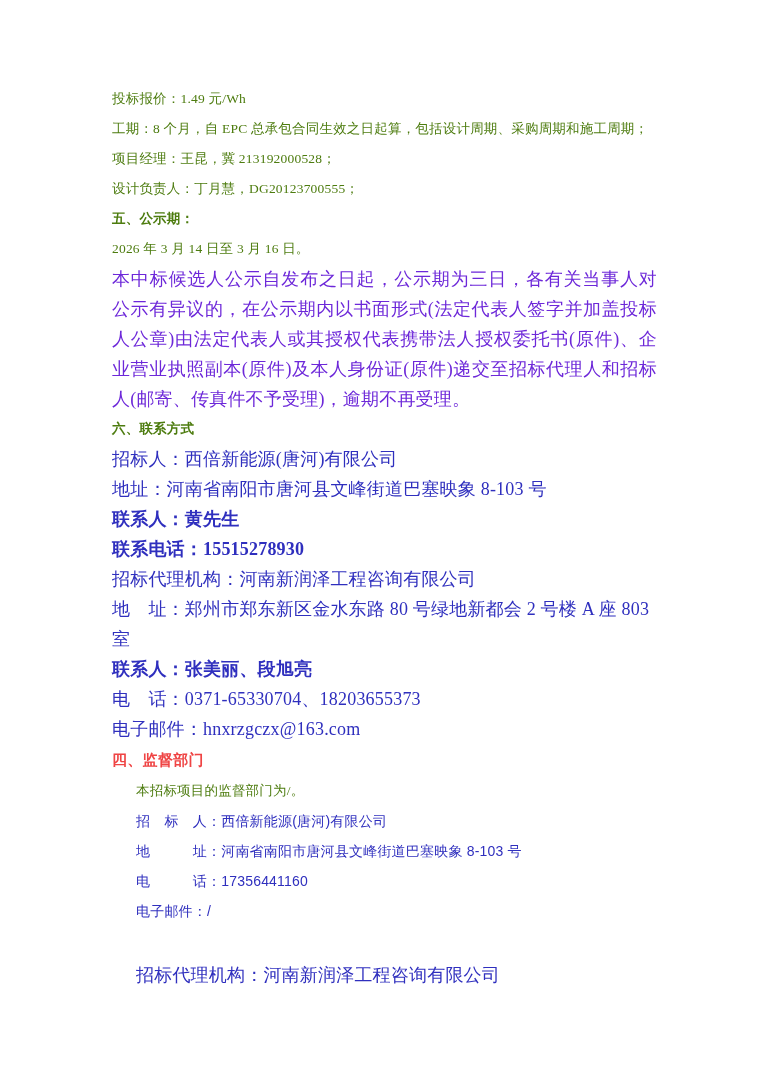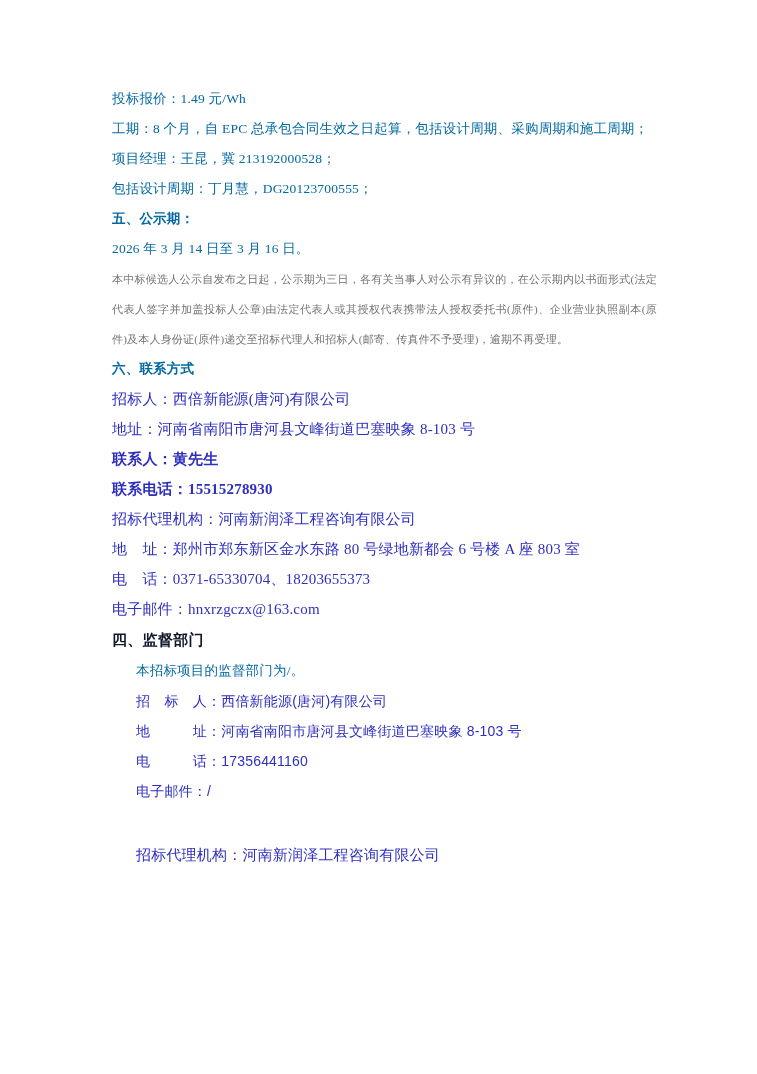--- a/index.html
+++ b/index.html
@@ -18,55 +18,55 @@
   }
   .doc-body {
     position: absolute;
     left: 112px;
     top: 84px;
     width: 545px;
   }
   .line {
     font-family: "Liberation Serif", serif;
     font-size: 13.5px;
-    color: #0369a1;
+    color: #4d7c0f;
     line-height: 30px;
     white-space: pre-wrap;
     letter-spacing: 0.2px;
   }
   .line.body-cn {
     font-size: 13.5px;
   }
   .para {
-    font-size: 11px;
-    color: #737373;
+    font-size: 18px;
+    color: #6d28d9;
     line-height: 30px;
     text-align: justify;
     letter-spacing: 0.2px;
   }
   .heading {
     font-family: Liberation Sans, sans-serif;
     font-weight: bold;
     font-size: 15px;
-    color: #0f172a;
+    color: #ef4444;
     line-height: 32px;
     letter-spacing: 0.3px;
   }
   .sub-bold {
     font-weight: bold;
   }
   .indent-1 {
     padding-left: 24px;
   }
   .indent-2 {
     padding-left: 24px;
   }
   .gap-large { height: 34px; }
   .contact-line {
-    font-size: 15px;
+    font-size: 18px;
     color: #2f2fbe;
     line-height: 30px;
     letter-spacing: 0.2px;
     font-family: Liberation Serif, serif;
   }
   .sect2 .contact-line {
     font-family: "Liberation Sans", sans-serif;
     font-size: 14px;
   }
   .sect2 .label {
@@ -76,35 +76,36 @@
 </style>
 </head>
 <body>
 
 <div class="page">
   <div class="doc-body">
 
     <div class="line body-cn">投标报价：1.49 元/Wh</div>
     <div class="line body-cn">工期：8 个月，自 EPC 总承包合同生效之日起算，包括设计周期、采购周期和施工周期；</div>
     <div class="line body-cn">项目经理：王昆，冀 213192000528；</div>
-    <div class="line body-cn">包括设计周期：丁月慧，DG20123700555；</div>
+    <div class="line body-cn">设计负责人：丁月慧，DG20123700555；</div>
 
     <div class="line body-cn sub-bold">五、公示期：</div>
     <div class="line body-cn">2026 年 3 月 14 日至 3 月 16 日。</div>
 
     <div class="para">本中标候选人公示自发布之日起，公示期为三日，各有关当事人对公示有异议的，在公示期内以书面形式(法定代表人签字并加盖投标人公章)由法定代表人或其授权代表携带法人授权委托书(原件)、企业营业执照副本(原件)及本人身份证(原件)递交至招标代理人和招标人(邮寄、传真件不予受理)，逾期不再受理。</div>
 
     <div class="line body-cn sub-bold">六、联系方式</div>
 
     <div class="contact-line">招标人：西倍新能源(唐河)有限公司</div>
     <div class="contact-line">地址：河南省南阳市唐河县文峰街道巴塞映象 8-103 号</div>
     <div class="contact-line sub-bold">联系人：黄先生</div>
     <div class="contact-line sub-bold">联系电话：15515278930</div>
     <div class="contact-line">招标代理机构：河南新润泽工程咨询有限公司</div>
-    <div class="contact-line">地　址：郑州市郑东新区金水东路 80 号绿地新都会 6 号楼 A 座 803 室</div>
+    <div class="contact-line">地　址：郑州市郑东新区金水东路 80 号绿地新都会 2 号楼 A 座 803 室</div>
+    <div class="contact-line sub-bold">联系人：张美丽、段旭亮</div>
     <div class="contact-line">电　话：0371-65330704、18203655373</div>
     <div class="contact-line">电子邮件：hnxrzgczx@163.com</div>
 
     <div class="heading">四、监督部门</div>
     <div class="line body-cn indent-1">本招标项目的监督部门为/。</div>
 
 
     <div class="sect2">
       <div class="contact-line indent-2">
         <span class="label">招　标　人：</span><span>西倍新能源(唐河)有限公司</span>

